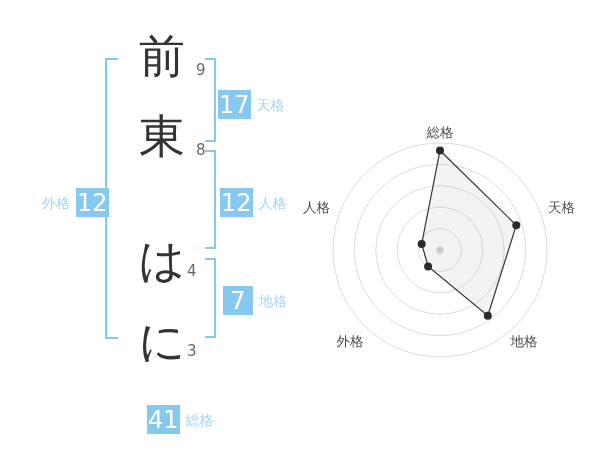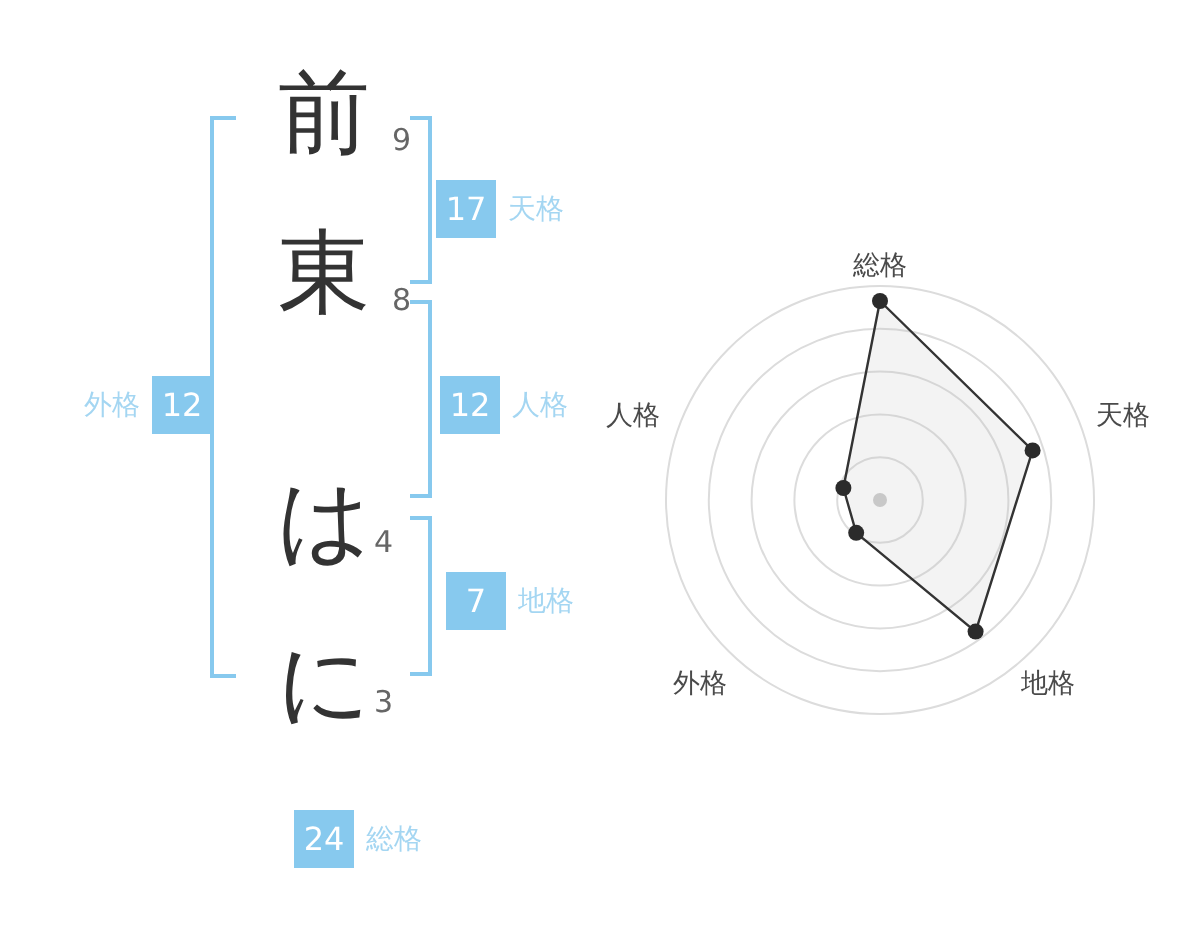--- a/index.html
+++ b/index.html
@@ -30,21 +30,21 @@
     border-left:2px solid var(--accent);
     border-bottom:2px solid var(--accent);
   }
   
   .badge-group{
     position:absolute;display:flex;align-items:center;gap:6px;
   }
   .badge-num{
     min-width:30px;height:29px;padding:0 1px;box-sizing:border-box;
     background:var(--accent);color:#ffffff;
-    font-size:16px;display:flex;align-items:center;justify-content:center;
+    font-size:24px;display:flex;align-items:center;justify-content:center;
   }
   .badge-lbl{
     font-size:14px;color:var(--accent-light);line-height:1;
   }
   
   .radar{position:absolute;left:300px;top:105px;}
 </style>
 </head>
 <body>
 
@@ -79,21 +79,21 @@
     <span class="badge-num">12</span>
     <span class="badge-lbl">人格</span>
   </div>
 
   <div class="badge-group" style="left:223px;top:286px">
     <span class="badge-num">7</span>
     <span class="badge-lbl">地格</span>
   </div>
 
   <div class="badge-group" style="left:147px;top:405px">
-    <span class="badge-num">24</span>
+    <span class="badge-num">41</span>
     <span class="badge-lbl">総格</span>
   </div>
 
   <svg id="radar-svg" class="radar" width="280" height="280">
       <circle cx="140" cy="145" r="21.4" fill="none" stroke="#dcdcdc" stroke-width="1"></circle>
       <circle cx="140" cy="145" r="42.8" fill="none" stroke="#dcdcdc" stroke-width="1"></circle>
       <circle cx="140" cy="145" r="64.2" fill="none" stroke="#dcdcdc" stroke-width="1"></circle>
       <circle cx="140" cy="145" r="85.6" fill="none" stroke="#dcdcdc" stroke-width="1"></circle>
       <circle cx="140" cy="145" r="107" fill="none" stroke="#dcdcdc" stroke-width="1"></circle>
       <polygon points="140.0,45.5 216.3,120.2 187.8,210.8 128.1,161.4 121.7,139.0" fill="rgba(190,190,190,0.18)" stroke="#333333" stroke-width="1.2"></polygon>

